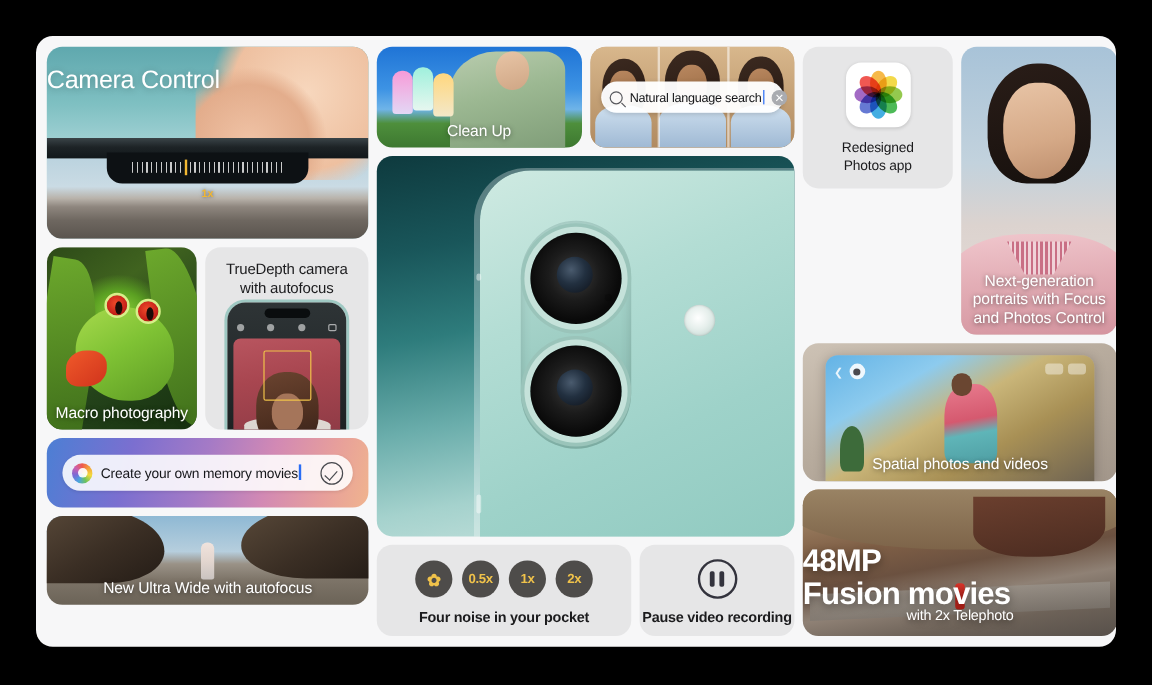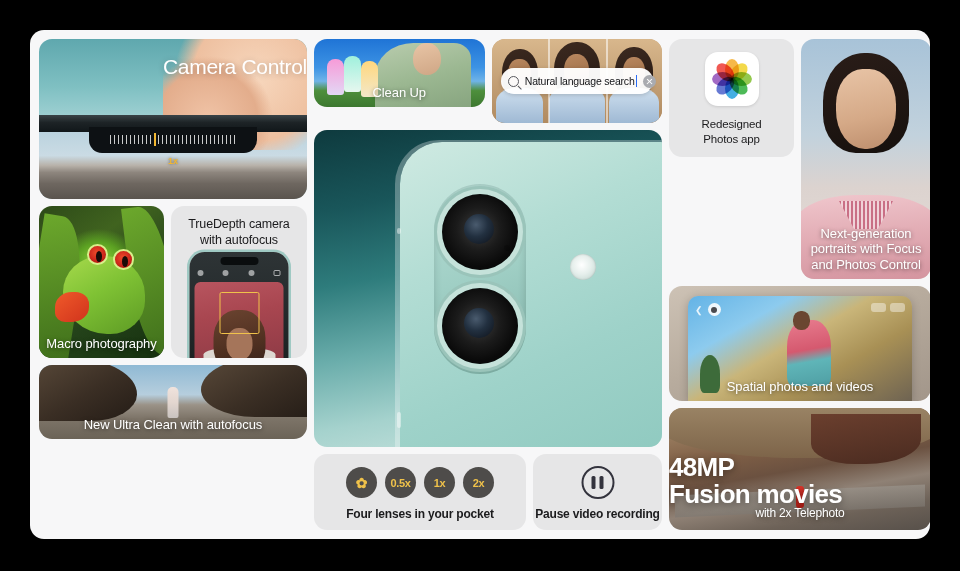--- a/index.html
+++ b/index.html
@@ -50,21 +50,21 @@
   }
 
   
   .cc {
     height: 160px;
     background: linear-gradient(180deg,#5fa8ae 0%, #7fc0c2 30%, #a9d5d8 55%, #c6e2e6 72%);
   }
   .cc-title {
     position: absolute;
     top: 16px; left: 0; right: 0;
-    text-align: right;
+    text-align: left;
     color: #ffffff;
     font-size: 21px;
     font-weight: 500;
     letter-spacing: -0.3px;
     text-shadow: 0 1px 6px rgba(0,0,0,0.25);
     z-index: 5;
   }
   .cc-finger {
     position: absolute;
     right: -6px; top: -14px;
@@ -334,21 +334,21 @@
   .uw-person {
     position: absolute;
     left: 50%; transform: translateX(-50%);
     top: 22px; width: 11px; height: 31px;
     border-radius: 5px 5px 2px 2px;
     background: linear-gradient(180deg,#f0e3dd 0%, #e3d6cf 50%, #c9c3c0 100%);
   }
 
   
   .cleanup {
-    flex: 1; height: 68px;
+    flex: 1; height: 84px;
     background: linear-gradient(180deg,#1f74d6 0%, #3d93e4 42%, #6fb4e8 62%, #4e8f3c 76%, #3d7830 100%);
   }
   .cu-person {
     position: absolute;
     right: 14px; top: 4px;
     width: 96px; height: 84px;
     border-radius: 40% 18% 0 0;
     background: linear-gradient(165deg,#b9ccae 0%, #9cb892 42%, #7e9c77 100%);
   }
   .cu-head {
@@ -816,26 +816,33 @@
             </div>
             <div class="td-view">
               <div class="td-body"></div>
               <div class="td-face"></div>
               <div class="td-box"></div>
             </div>
           </div>
         </div>
       </div>
 
+      <div class="card memcard">
+        <div class="mem-field">
+          <span class="mem-icon"></span>
+          <span class="mem-text"><span>Create your own memory movies</span><span class="mem-caret"></span></span>
+          <span class="mem-check"></span>
+        </div>
+      </div>
 
       <div class="card ultrawide">
         <div class="rock r1"></div>
         <div class="rock r2"></div>
         <div class="uw-person"></div>
-        <div class="cap-overlay">New Ultra Clean with autofocus</div>
+        <div class="cap-overlay">New Ultra Wide with autofocus</div>
       </div>
     </div>
 
     <div class="col">
 
       <div class="row">
         <div class="card cleanup">
           <div class="cu-person"></div>
           <div class="cu-head"></div>
           <div class="cu-ghost g1"></div>
@@ -885,21 +892,21 @@
       </div>
 
       <div class="row">
         <div class="card lenses">
           <div class="lens-circles">
             <span class="lens-circ flower">✿</span>
             <span class="lens-circ">0.5x</span>
             <span class="lens-circ">1x</span>
             <span class="lens-circ">2x</span>
           </div>
-          <div class="lens-cap">Four lenses in your pocket</div>
+          <div class="lens-cap">Four noise in your pocket</div>
         </div>
 
         <div class="card pause">
           <div class="pause-btn">
             <span class="pause-bar"></span>
             <span class="pause-bar"></span>
           </div>
           <div class="lens-cap">Pause video recording</div>
         </div>
       </div>

